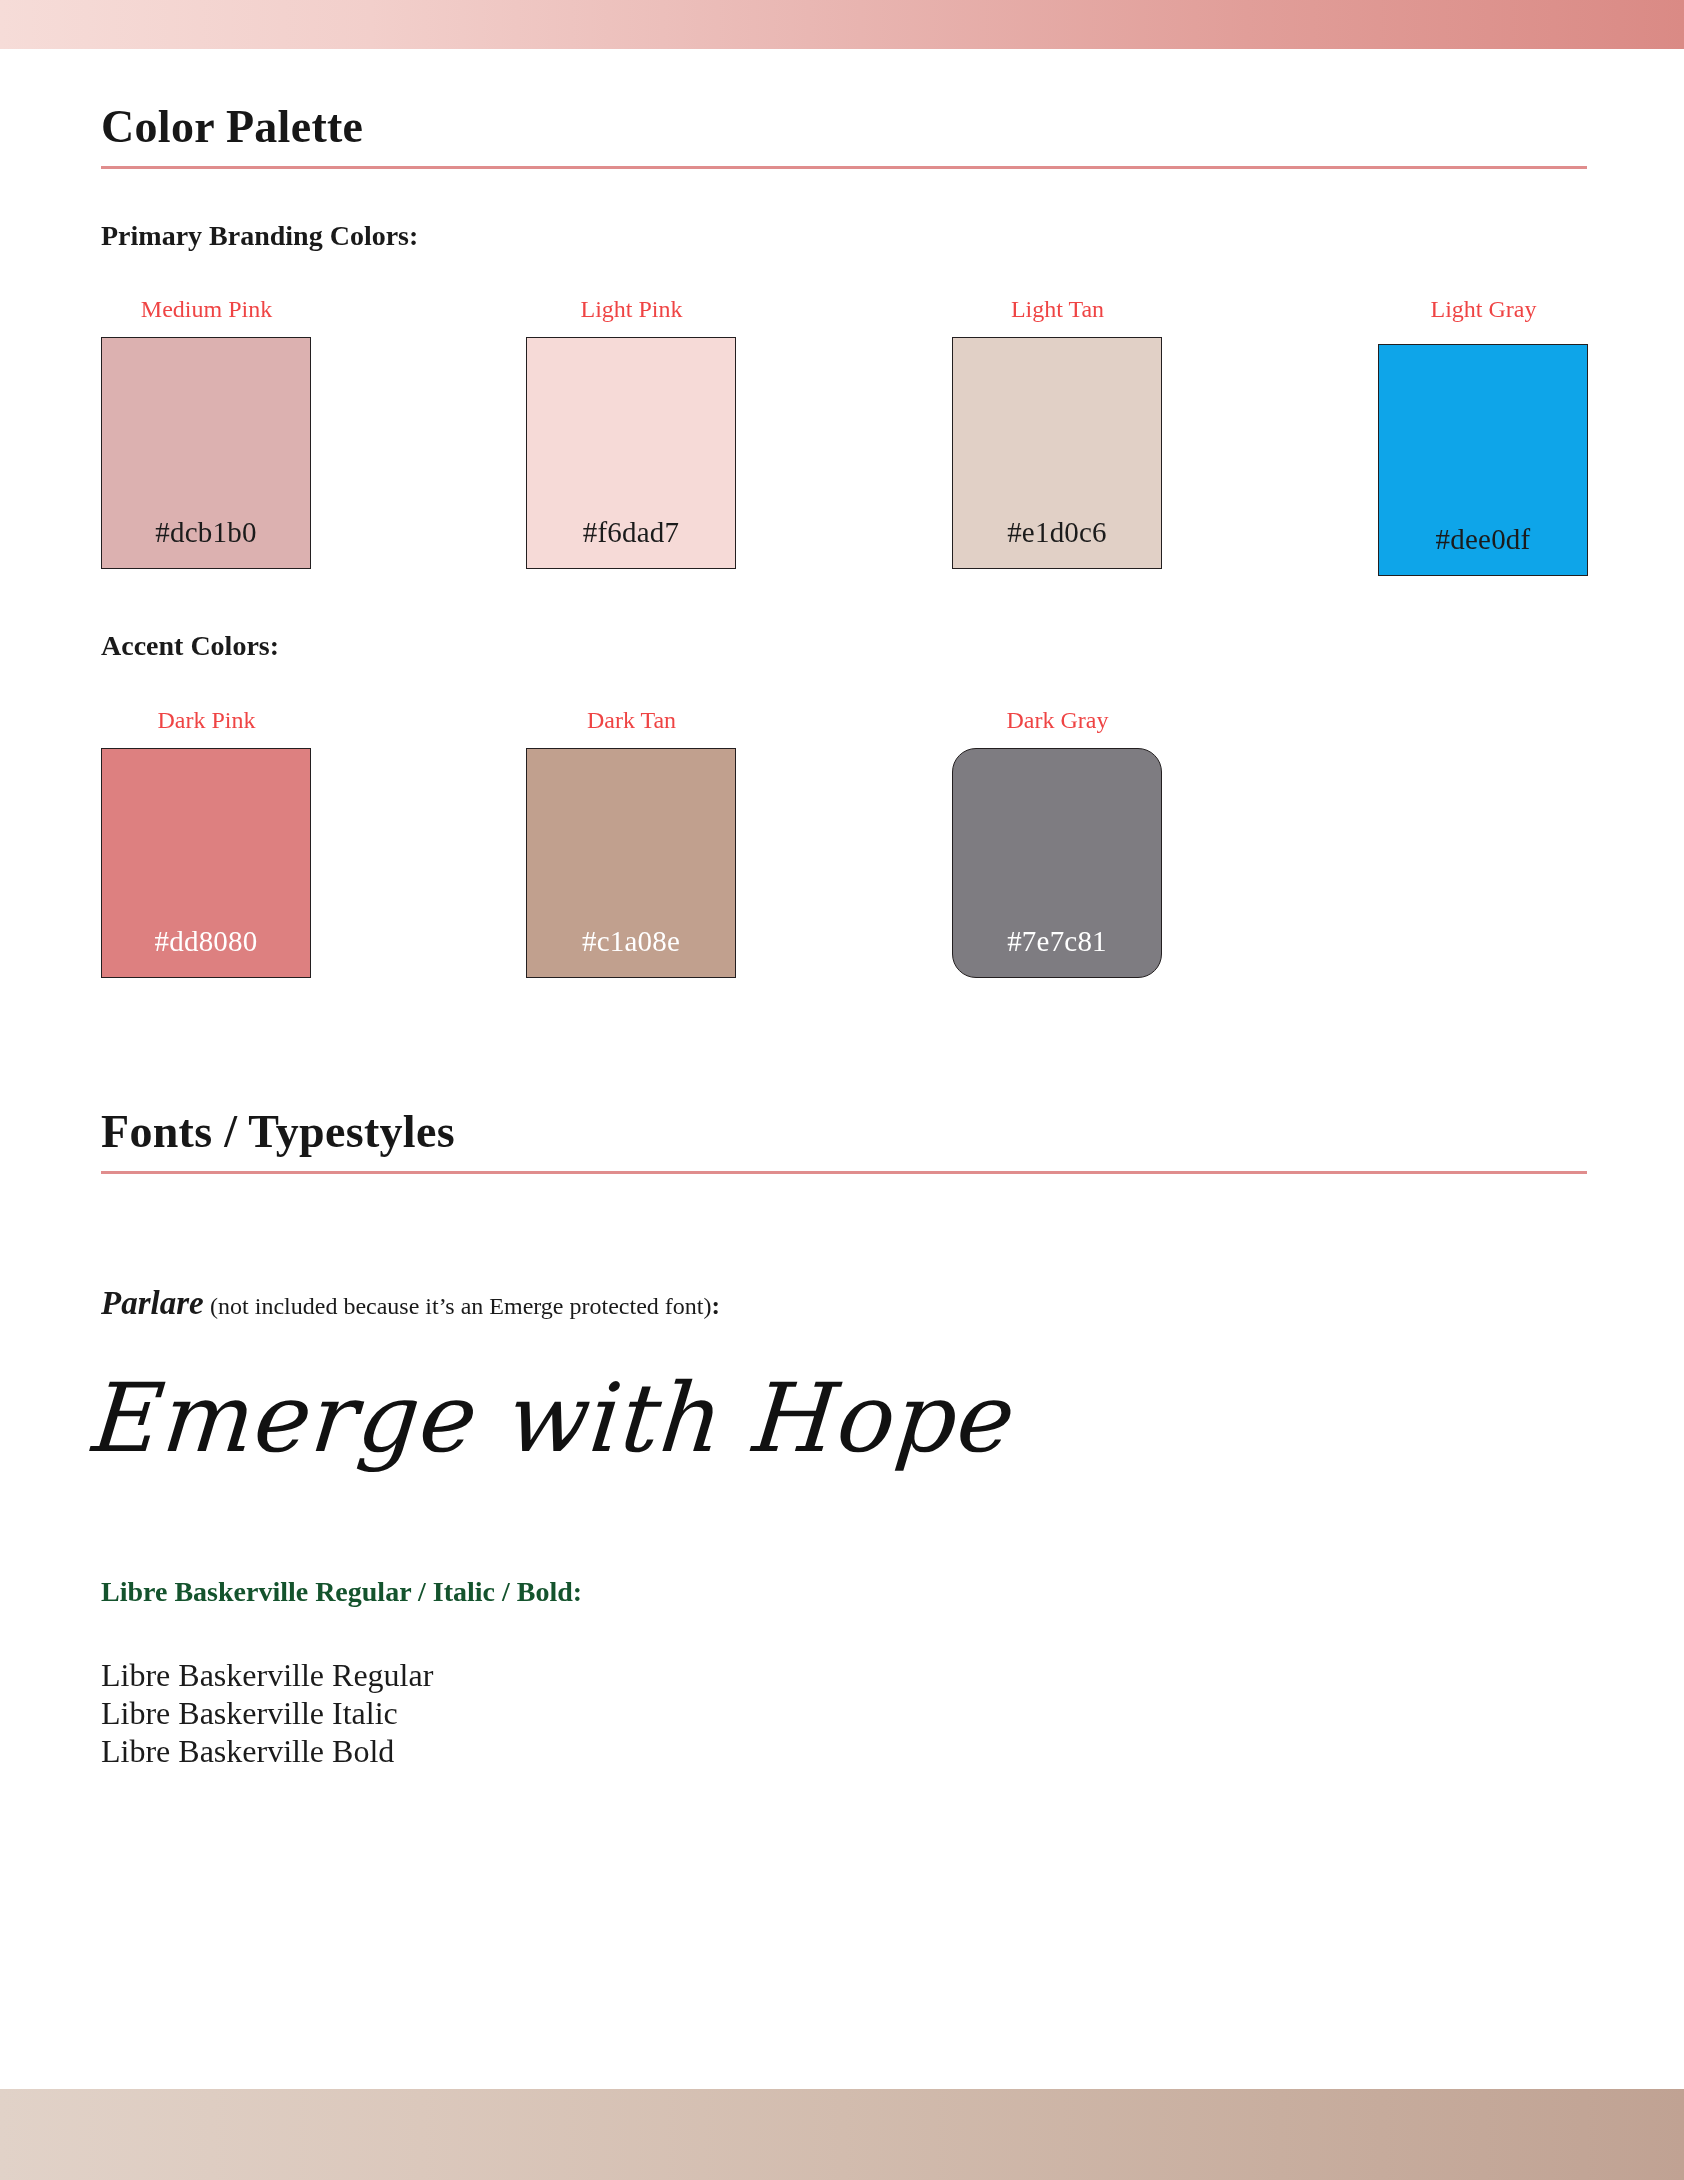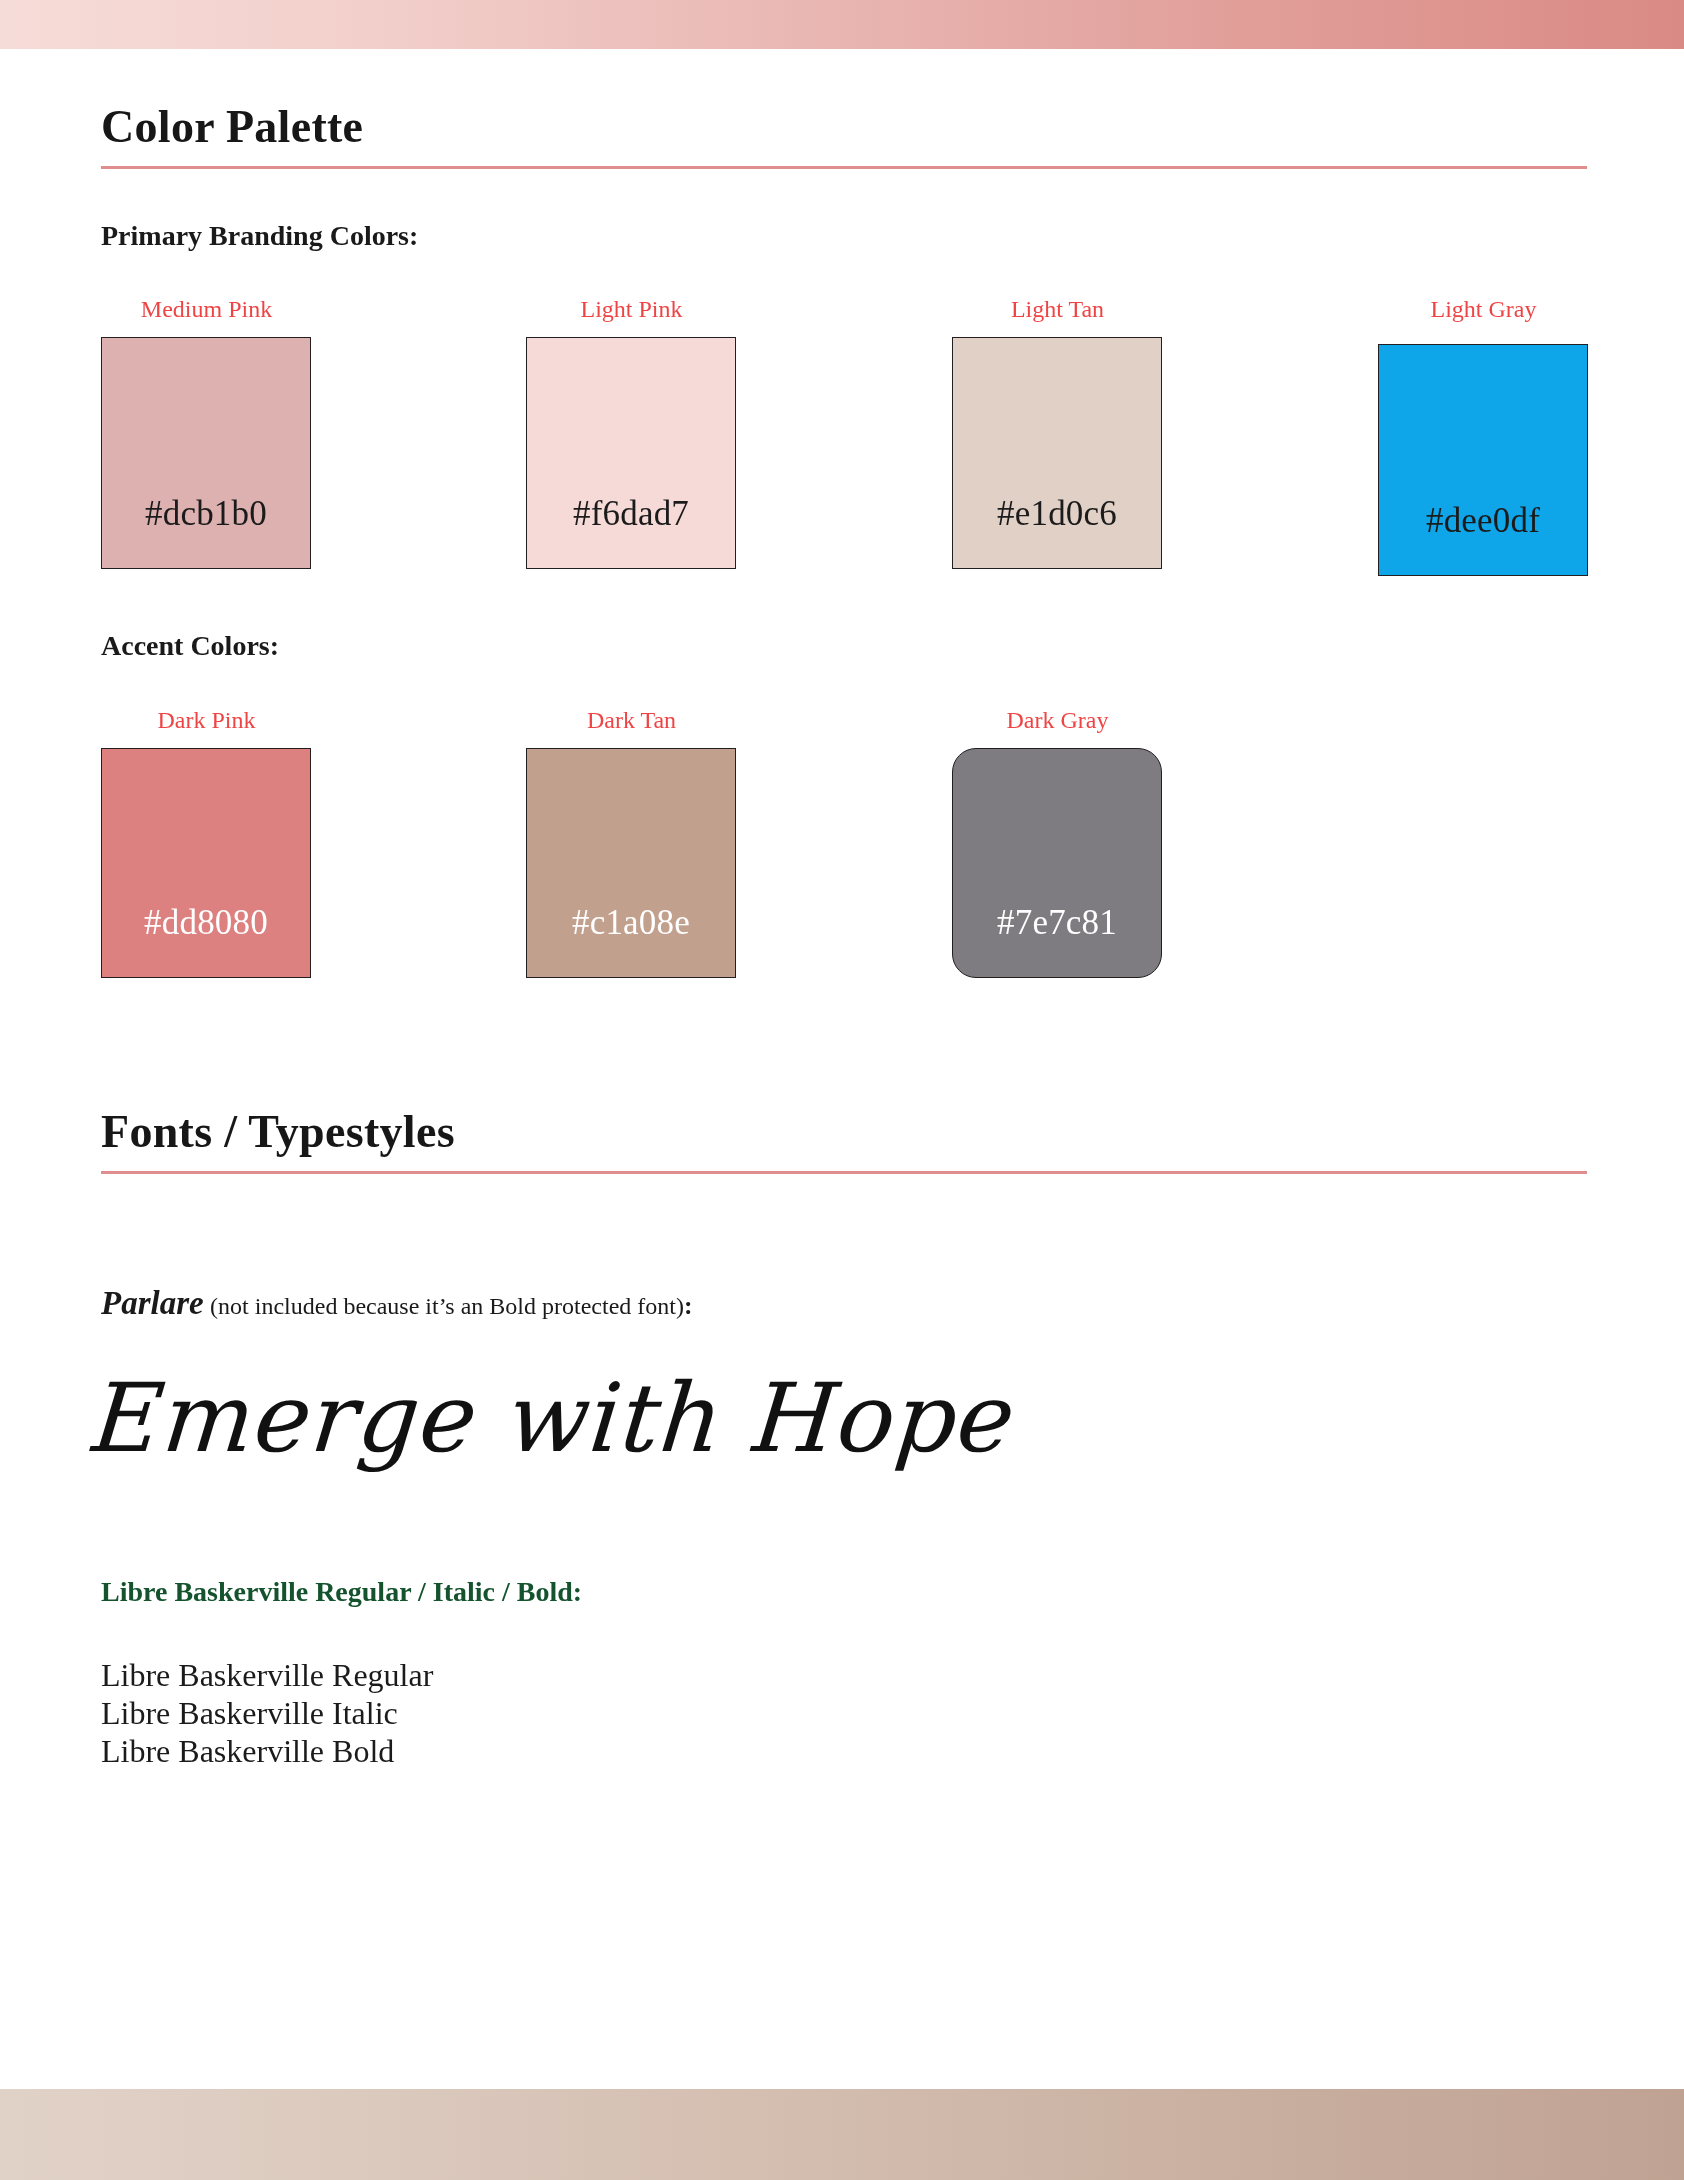--- a/index.html
+++ b/index.html
@@ -94,23 +94,23 @@
     left: 0;
     width: 208px;
     border: 1.7px solid #231f20;
     box-sizing: content-box;
     display: flex;
     align-items: flex-end;
   }
   .swatch-hex {
     width: 100%;
     text-align: center;
-    font-size: 35px;
+    font-size: 29px;
     letter-spacing: 0.2px;
-    padding-bottom: 34px;
+    padding-bottom: 19px;
     white-space: nowrap;
   }
   .hex-dark { color: #1b1b1b; }
   .hex-light { color: #ffffff; }
 
   
   .font-note {
     position: absolute;
     left: 101px;
     font-size: 25.6px;
@@ -233,21 +233,21 @@
       <div class="swatch-hex hex-light">#7e7c81</div>
     </div>
   </div>
 
   <div class="section" style="top:1107px;">
     <h1 class="section-title">Fonts / Typestyles</h1>
     <div class="section-rule"></div>
   </div>
 
   <div class="font-note" style="top:1285px;">
-    <span class="name">Parlare</span><span> </span><span class="paren">(not included because it’s an Bold protected font)</span><span class="colon">:</span>
+    <span class="name">Parlare</span><span> </span><span class="paren">(not included because it’s an Emerge protected font)</span><span class="colon">:</span>
   </div>
 
   <div class="script-sample" style="top:1363px;">Emerge with Hope</div>
 
   <div class="baskerville-head" style="top:1576px;">Libre Baskerville Regular / Italic / Bold:</div>
 
   <ul class="specimen-list" style="top:1657px;">
     <li class="specimen regular">Libre Baskerville Regular</li>
     <li class="specimen italic">Libre Baskerville Italic</li>
     <li class="specimen bold">Libre Baskerville Bold</li>

